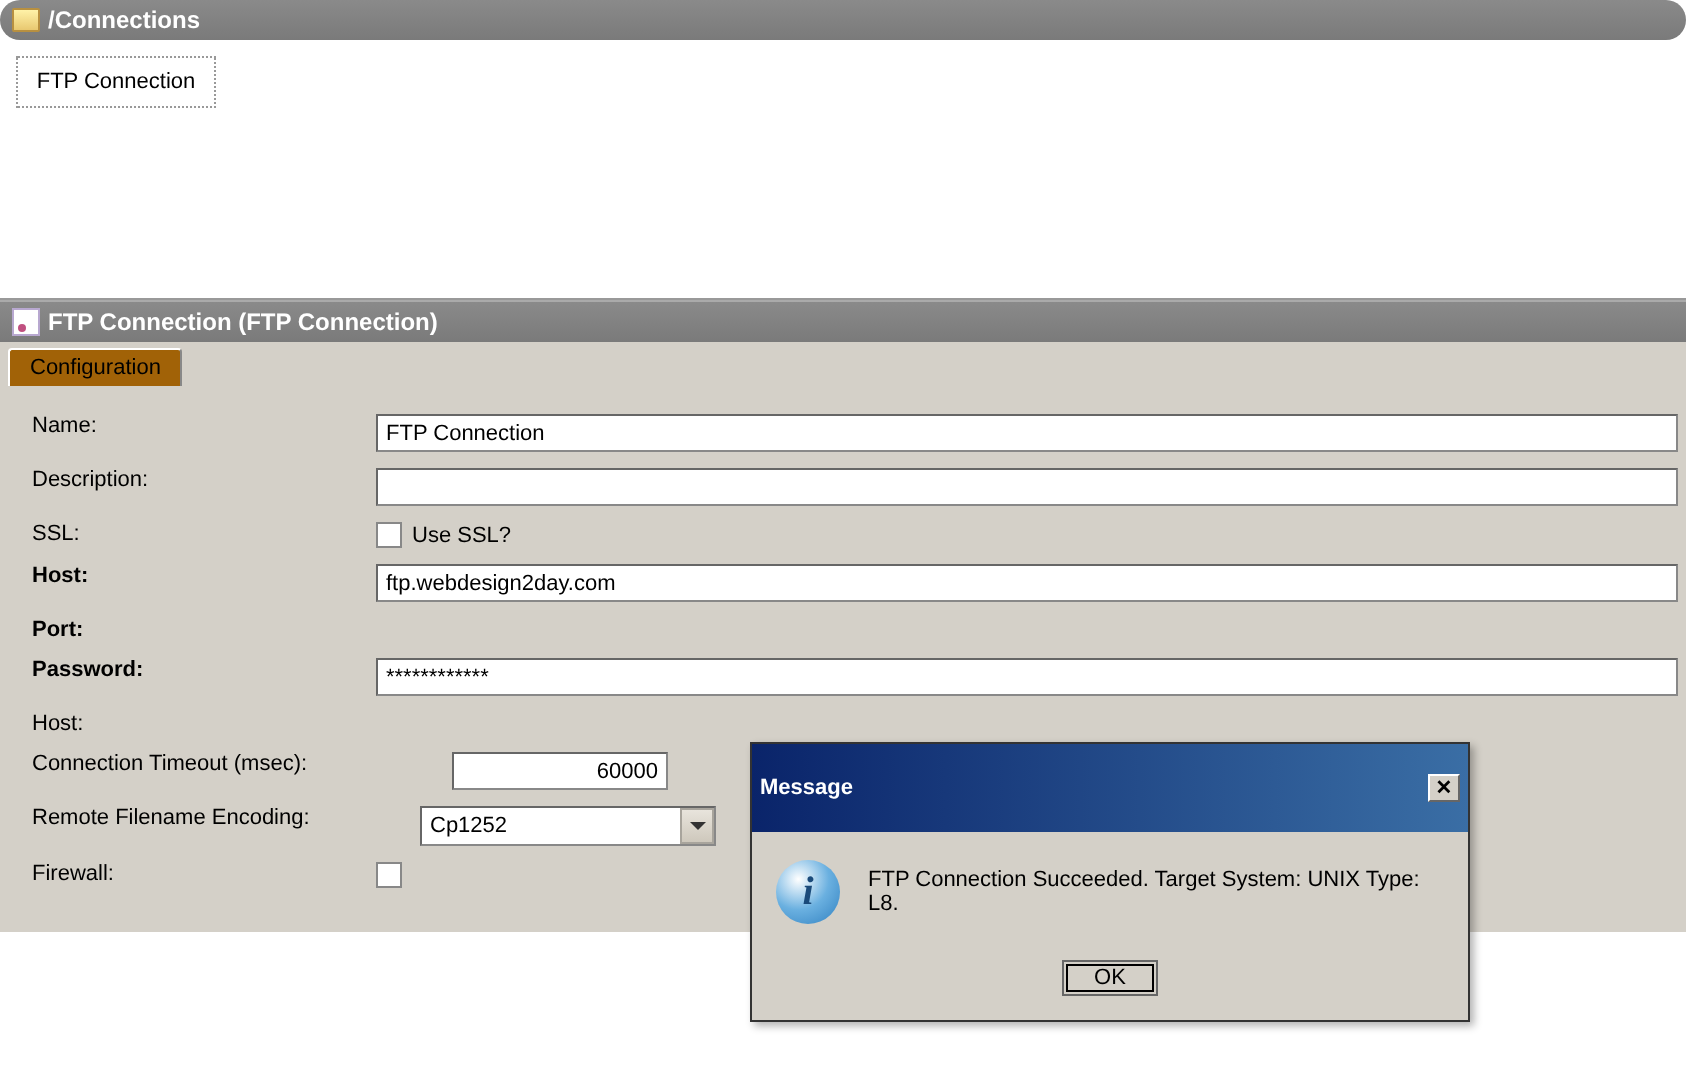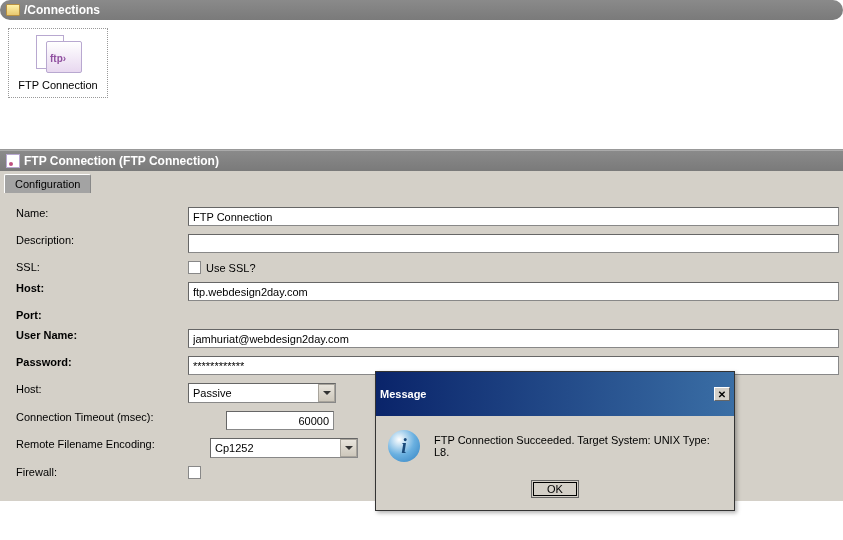--- a/index.html
+++ b/index.html
@@ -106,21 +106,21 @@
 .tab {
   background: #d4d0c8;
   border: 1px solid #999;
   border-bottom: none;
   padding: 3px 10px;
   font-size: 11px;
   border-radius: 2px 2px 0 0;
   margin-right: 2px;
 }
 .tab.active {
-  background: #a3a3a3;
+  background: #a16207;
   border-color: #fff #888 #d4d0c8 #fff;
 }
 .form-area {
   background: #d4d0c8;
   padding: 14px 4px 14px 16px;
   position: relative;
 }
 .form-row {
   display: flex;
   margin-bottom: 8px;
@@ -259,25 +259,20 @@
 </head>
 <body>
 
 <div class="header-bar">
   <span class="folder-icon"></span>
   <span>/Connections</span>
 </div>
 
 <div class="icons-area">
   <div class="conn-item">
-    <div class="ftp-icon">
-      <div class="page1"></div>
-      <div class="page2"></div>
-      <div class="ftp-label">ftp›</div>
-    </div>
     <div>FTP Connection</div>
   </div>
 </div>
 
 <div class="panel-header">
   <span class="small-ftp-icon"></span>
   <span>FTP Connection (FTP Connection)</span>
 </div>
 
 <div class="tabs-row">
@@ -308,36 +303,28 @@
 
   <div class="form-row">
     <label class="bold">Host:</label>
     <input type="text" class="text-input" value="ftp.webdesign2day.com" style="">
   </div>
 
   <div class="form-row">
     <label class="bold">Port:</label>
   </div>
 
-  <div class="form-row">
-    <label class="bold">User Name:</label>
-    <input type="text" class="text-input" value="jamhuriat@webdesign2day.com" style="">
-  </div>
 
   <div class="form-row">
     <label class="bold">Password:</label>
     <input type="text" class="text-input" value="************" style="">
   </div>
 
   <div class="form-row">
     <label>Host:</label>
-    <div class="select-wrap">
-      <input type="text" class="select-input" readonly="" value="Passive" style="">
-      <div class="select-btn"></div>
-    </div>
   </div>
 
   <div class="form-row">
     <label style="width:210px">Connection Timeout (msec):</label>
     <input type="text" class="text-input num" value="60000" style="">
   </div>
 
   <div class="form-row">
     <label style="width:194px">Remote Filename Encoding:</label>
     <div class="select-wrap">

